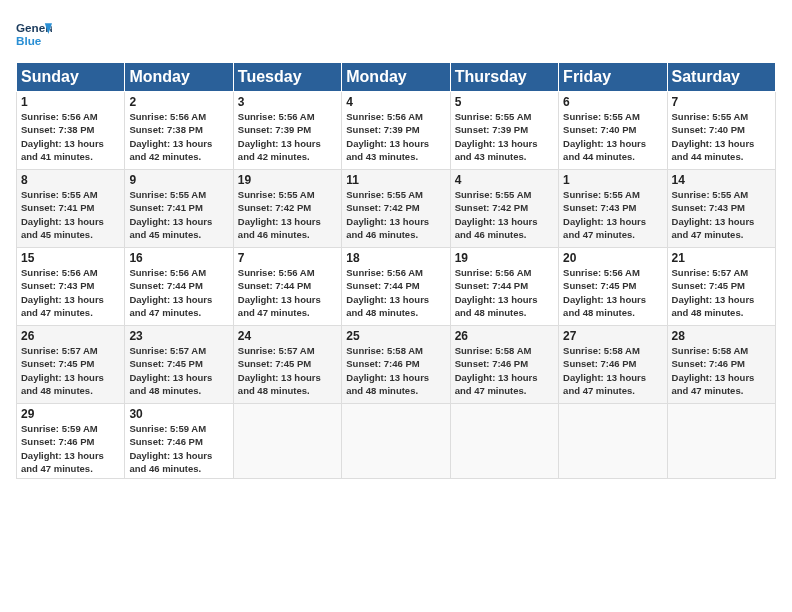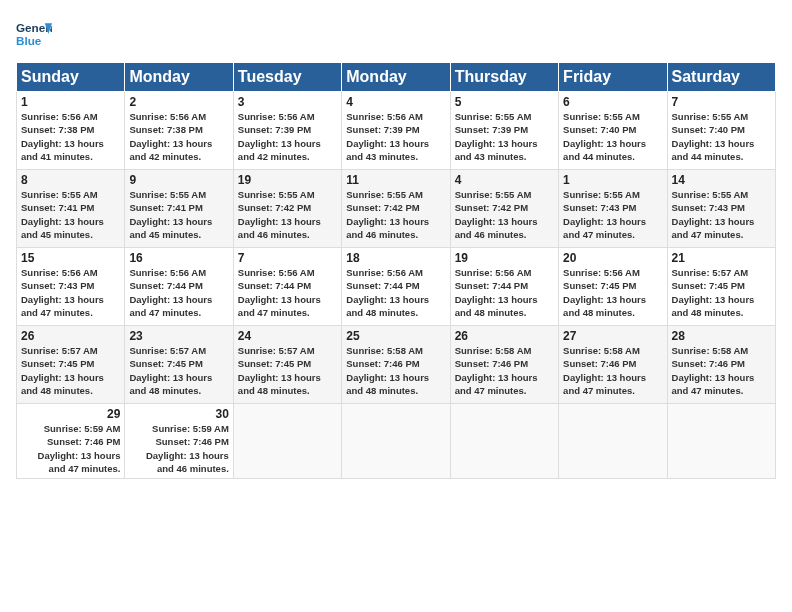--- a/index.html
+++ b/index.html
@@ -80,21 +80,20 @@
     .day-info {
       color: #333;
       line-height: 1.4;
       font-weight: bold;
     }
     .empty-cell {
       background: #f9f9f9 !important;
     }
     .last-row td {
       height: 70px;
-      text-align: right;
     }
   </style>
 </head>
 <body>
 
 <div class="page">
   <div class="header">
     <div class="logo">
       <svg class="logo-icon" viewBox="0 0 40 40">
         <text x="0" y="18" font-size="13" font-weight="bold" fill="#1a3a5c">General</text>

